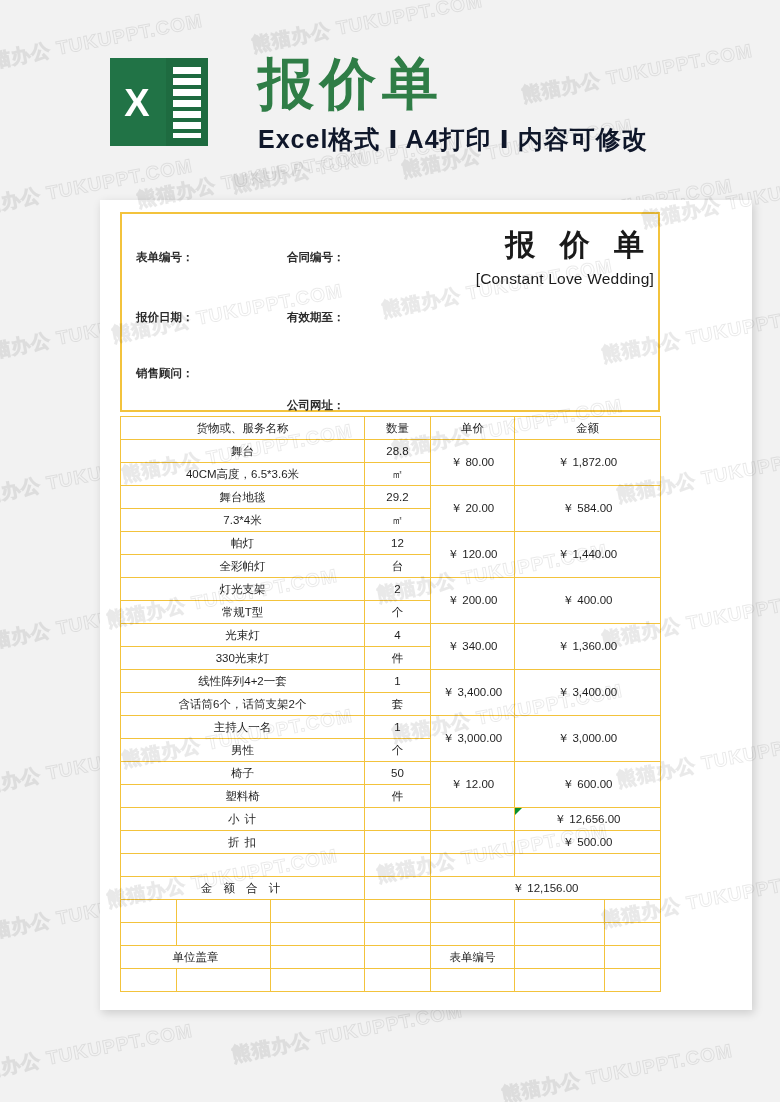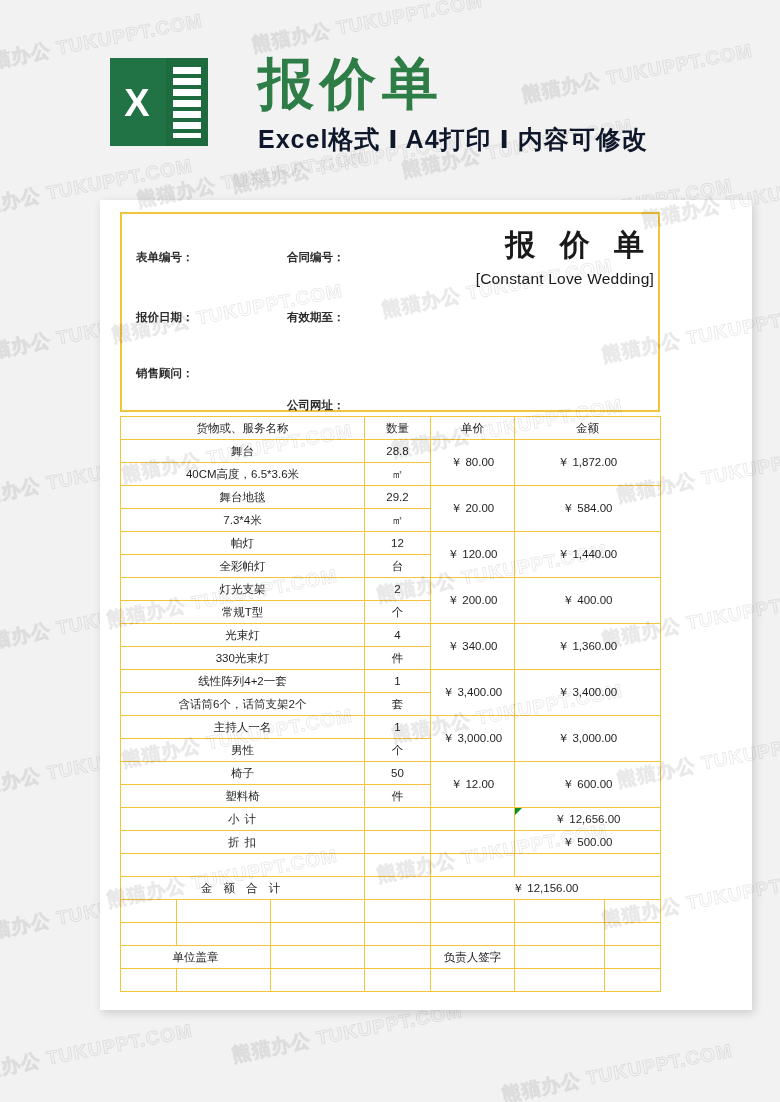--- a/index.html
+++ b/index.html
@@ -332,21 +332,21 @@
             <td class="blank alt"></td>
             <td class="blank alt"></td>
             <td class="blank alt"></td>
             <td class="blank alt"></td>
             <td class="blank alt"></td>
           </tr>
           <tr>
             <td class="sig" colspan="2">单位盖章</td>
             <td class="sig"></td>
             <td class="sig"></td>
-            <td class="sig">负责人签字</td>
+            <td class="sig">表单编号</td>
             <td class="sig"></td>
             <td class="sig"></td>
           </tr>
           <tr>
             <td class="blank alt"></td>
             <td class="blank alt"></td>
             <td class="blank alt"></td>
             <td class="blank alt"></td>
             <td class="blank alt"></td>
             <td class="blank alt"></td>

